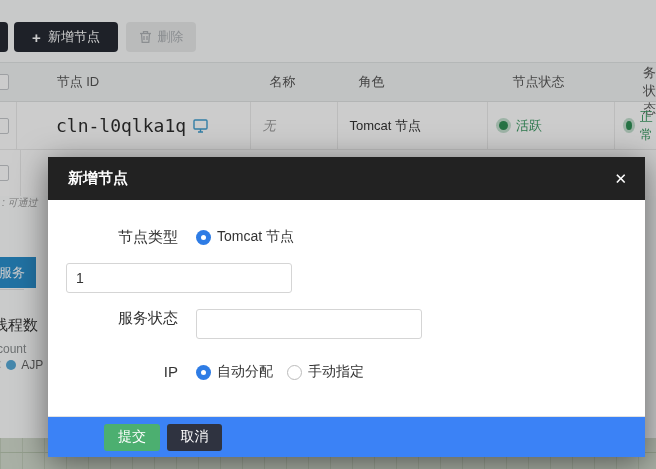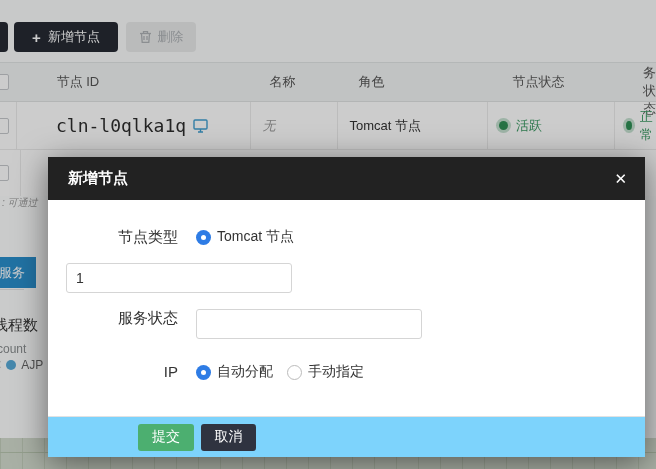--- a/index.html
+++ b/index.html
@@ -61,22 +61,22 @@
   .form-row{display:flex;align-items:flex-start;margin-bottom:16px;}
   .form-label{width:130px;text-align:right;font-size:15px;color:#333;flex:0 0 auto;}
   .form-ctrl{margin-left:18px;display:flex;align-items:center;gap:14px;}
   .radio{display:flex;align-items:center;gap:6px;font-size:14px;color:#333;cursor:pointer;}
   .radio-circle{width:15px;height:15px;border-radius:50%;box-sizing:border-box;position:relative;}
   .radio-on{background:#2e7ce5;}
   .radio-on::after{content:"";position:absolute;left:5px;top:5px;width:5px;height:5px;border-radius:50%;background:#fff;}
   .radio-off{border:1px solid #bbb;background:#fff;}
   .text-input{width:226px;height:30px;box-sizing:border-box;border:1px solid #d5d5d5;border-radius:3px;
     font-size:14px;color:#333;padding:0 9px;font-family:inherit;outline:none;}
-  .modal-footer{height:40px;flex:0 0 auto;background:#7dd3fc;border-top:1px solid #e2e2e2;
-    display:flex;align-items:center;padding-left:90px;gap:7px;}
+  .modal-footer{height:40px;flex:0 0 auto;background:#3b82f6;border-top:1px solid #e2e2e2;
+    display:flex;align-items:center;padding-left:56px;gap:7px;}
   .btn-submit{width:56px;height:27px;background:#4caf70;color:#fff;border:none;border-radius:3px;
     font-size:14px;cursor:pointer;font-family:inherit;}
   .btn-cancel{width:55px;height:27px;background:#2f3340;color:#fff;border:none;border-radius:3px;
     font-size:14px;cursor:pointer;font-family:inherit;}
 </style>
 </head>
 <body>
 
 <div class="screen">
 

